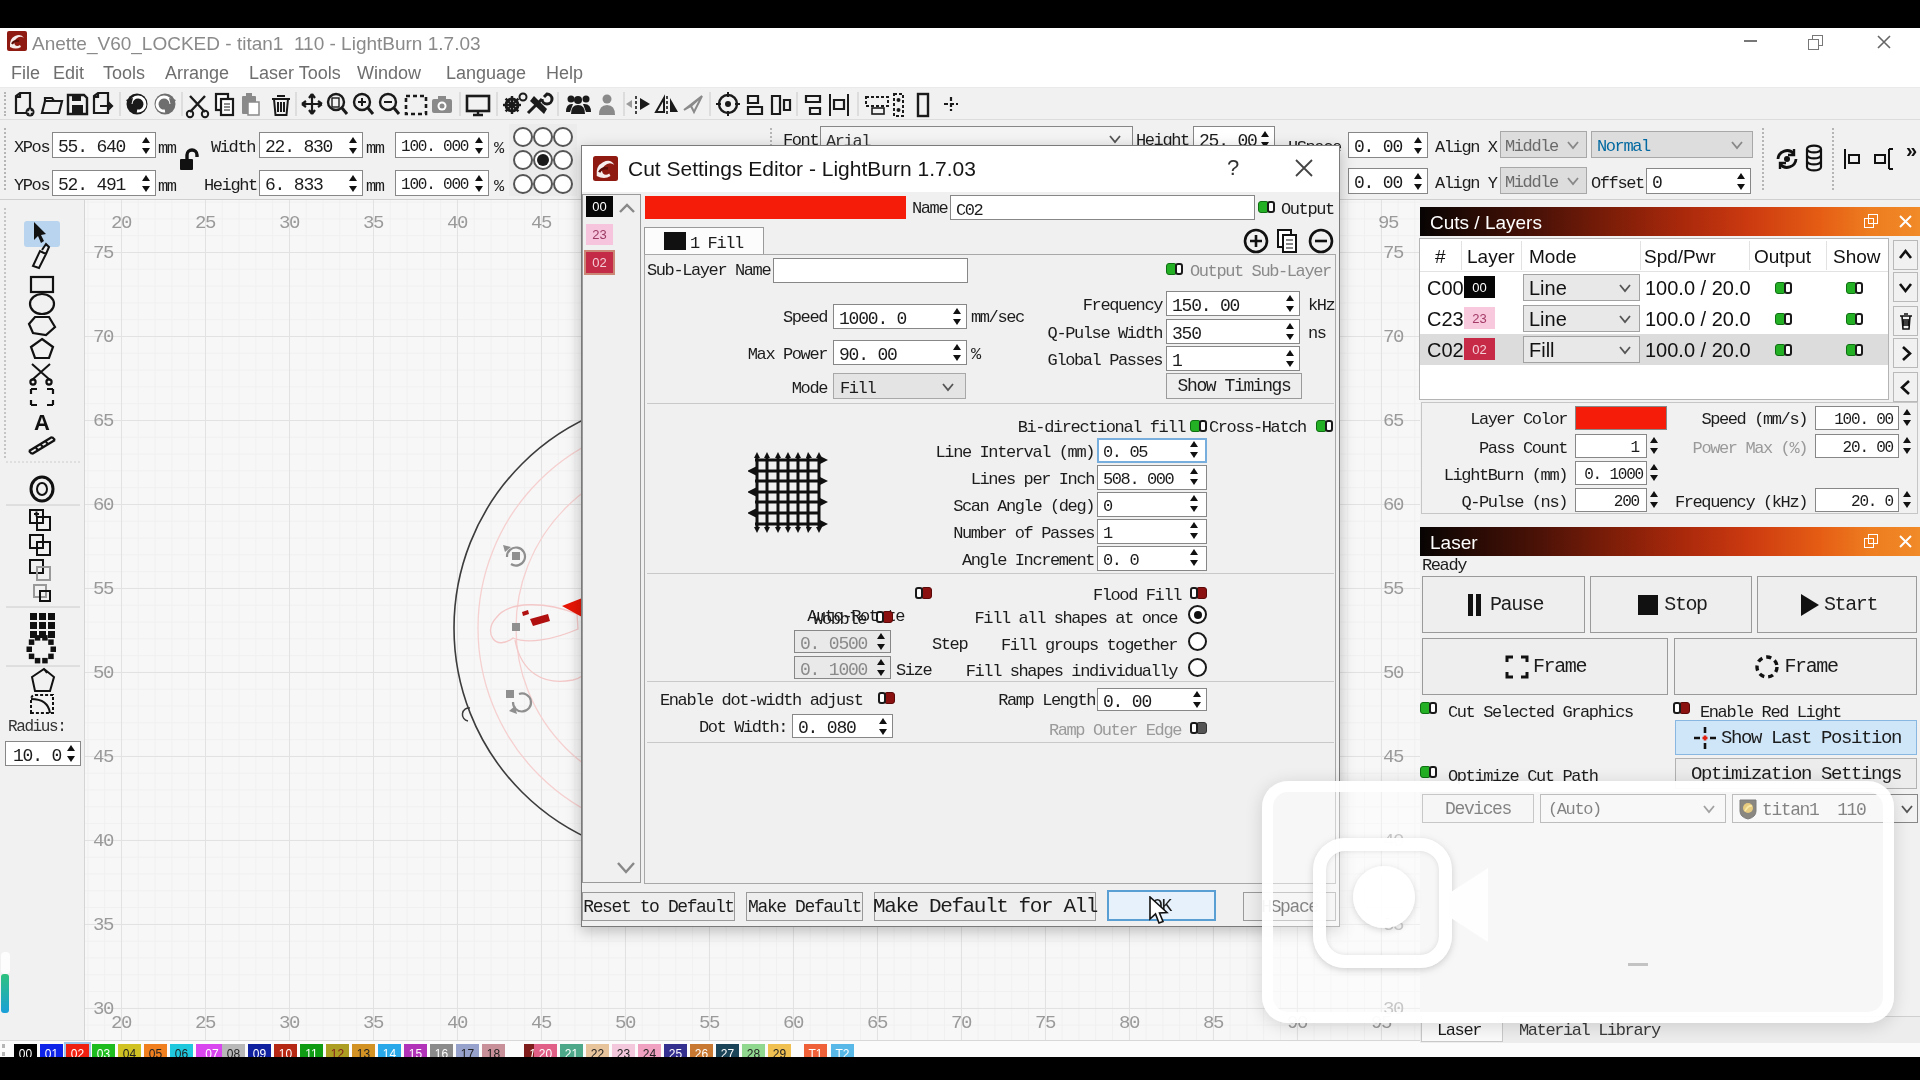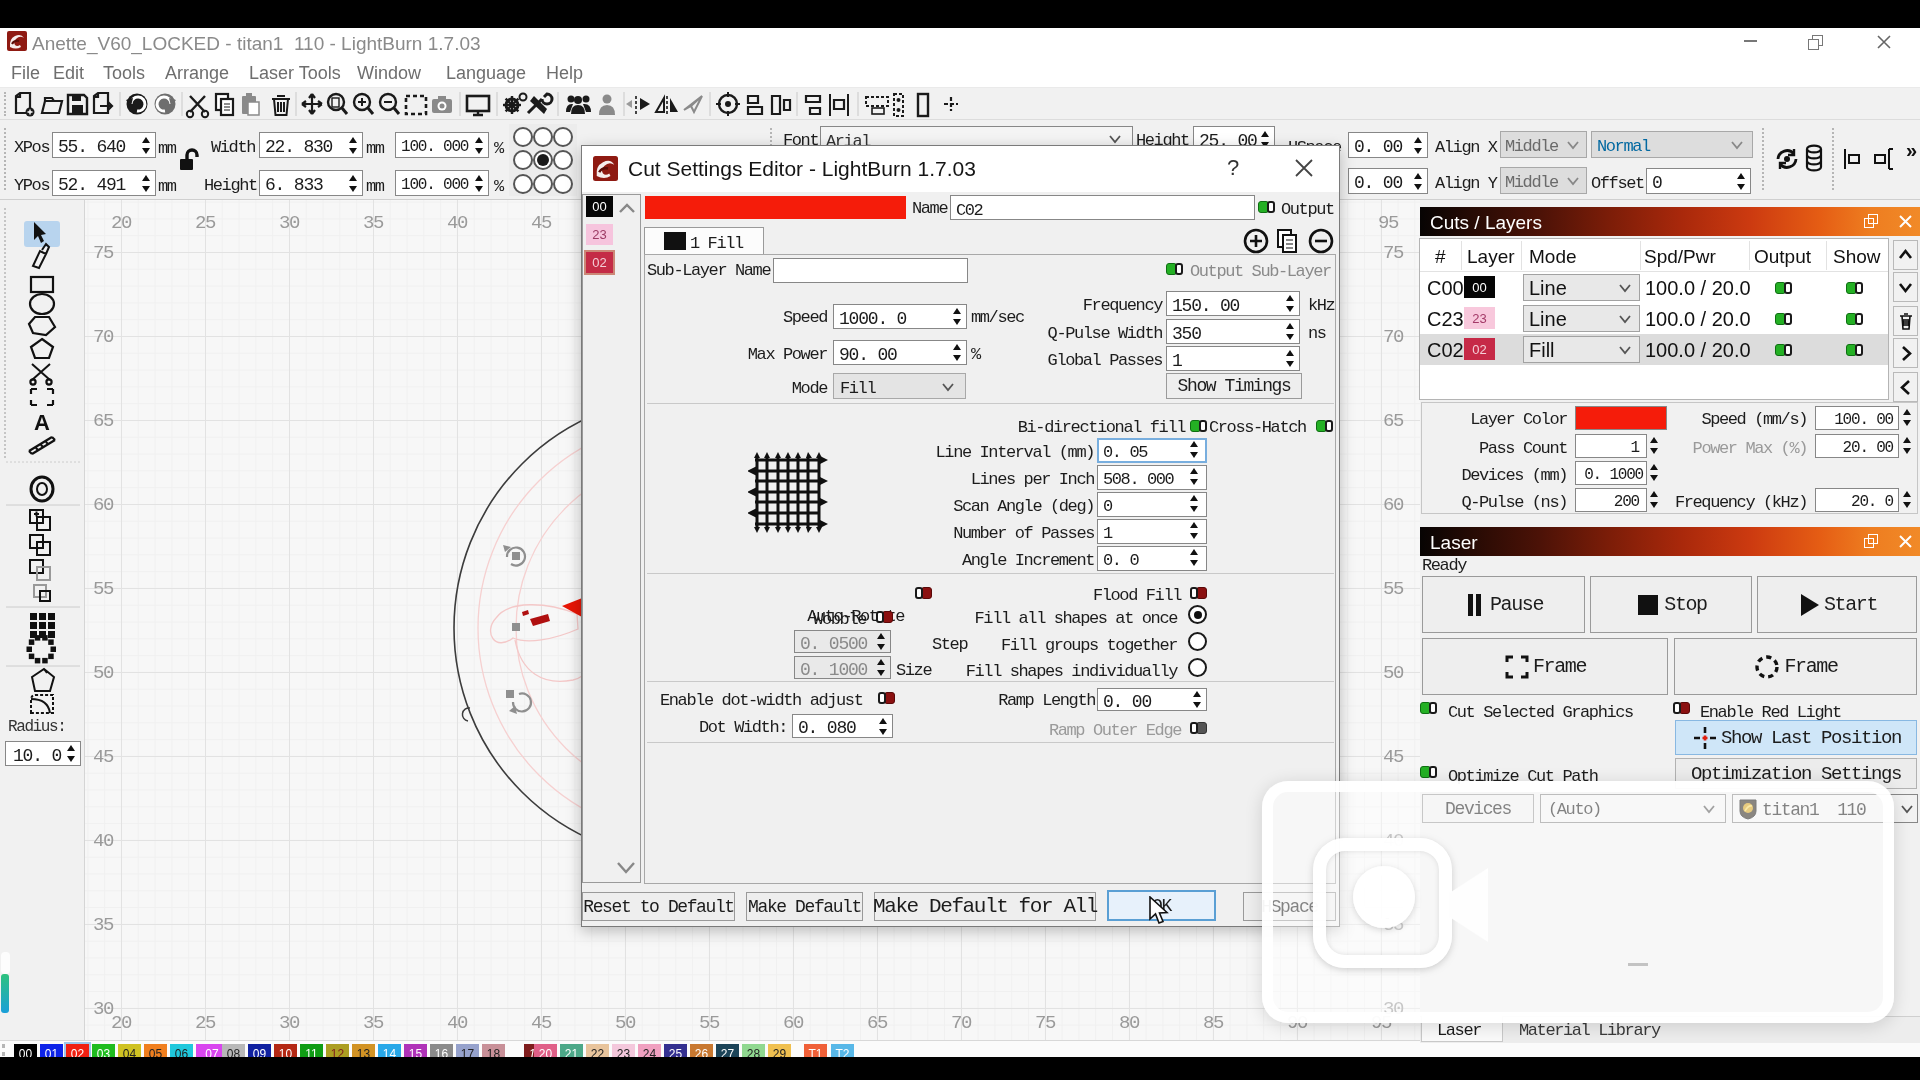--- a/index.html
+++ b/index.html
@@ -543,21 +543,21 @@
 <span class="m" style="right:353px;top:440px;font-size:17px">Pass Count</span>
 <div class="fld" style="left:1575px;top:434px;width:72px;height:24px;background:#fff"></div>
 <span class="m" style="right:281px;top:440.0px;font-size:16px;letter-spacing:-1.2px;color:#1c1c1c">1</span>
 <b class="su" style="left:1650px;top:437px"></b>
 <b class="sd" style="left:1650px;top:448px"></b>
 <span class="m" style="right:113px;top:440px;font-size:17px;color:#9a9a9a">Power Max (%)</span>
 <div class="fld" style="left:1815px;top:434px;width:84px;height:24px;background:#fff"></div>
 <span class="m" style="right:27px;top:440.0px;font-size:16px;letter-spacing:-1.2px;color:#1c1c1c">20. 00</span>
 <b class="su" style="left:1903px;top:437px"></b>
 <b class="sd" style="left:1903px;top:448px"></b>
-<span class="m" style="right:353px;top:467px;font-size:17px">Devices (mm)</span>
+<span class="m" style="right:353px;top:467px;font-size:17px">LightBurn (mm)</span>
 <div class="fld" style="left:1575px;top:461px;width:72px;height:24px;background:#fff"></div>
 <span class="m" style="right:277px;top:467.0px;font-size:16px;letter-spacing:-1.2px;color:#1c1c1c">0. 1000</span>
 <b class="su" style="left:1650px;top:464px"></b>
 <b class="sd" style="left:1650px;top:475px"></b>
 <span class="m" style="right:353px;top:494px;font-size:17px">Q-Pulse (ns)</span>
 <div class="fld" style="left:1575px;top:488px;width:72px;height:24px;background:#fff"></div>
 <span class="m" style="right:281px;top:494.0px;font-size:16px;letter-spacing:-1.2px;color:#1c1c1c">200</span>
 <b class="su" style="left:1650px;top:491px"></b>
 <b class="sd" style="left:1650px;top:502px"></b>
 <span class="m" style="right:113px;top:494px;font-size:17px">Frequency (kHz)</span>

